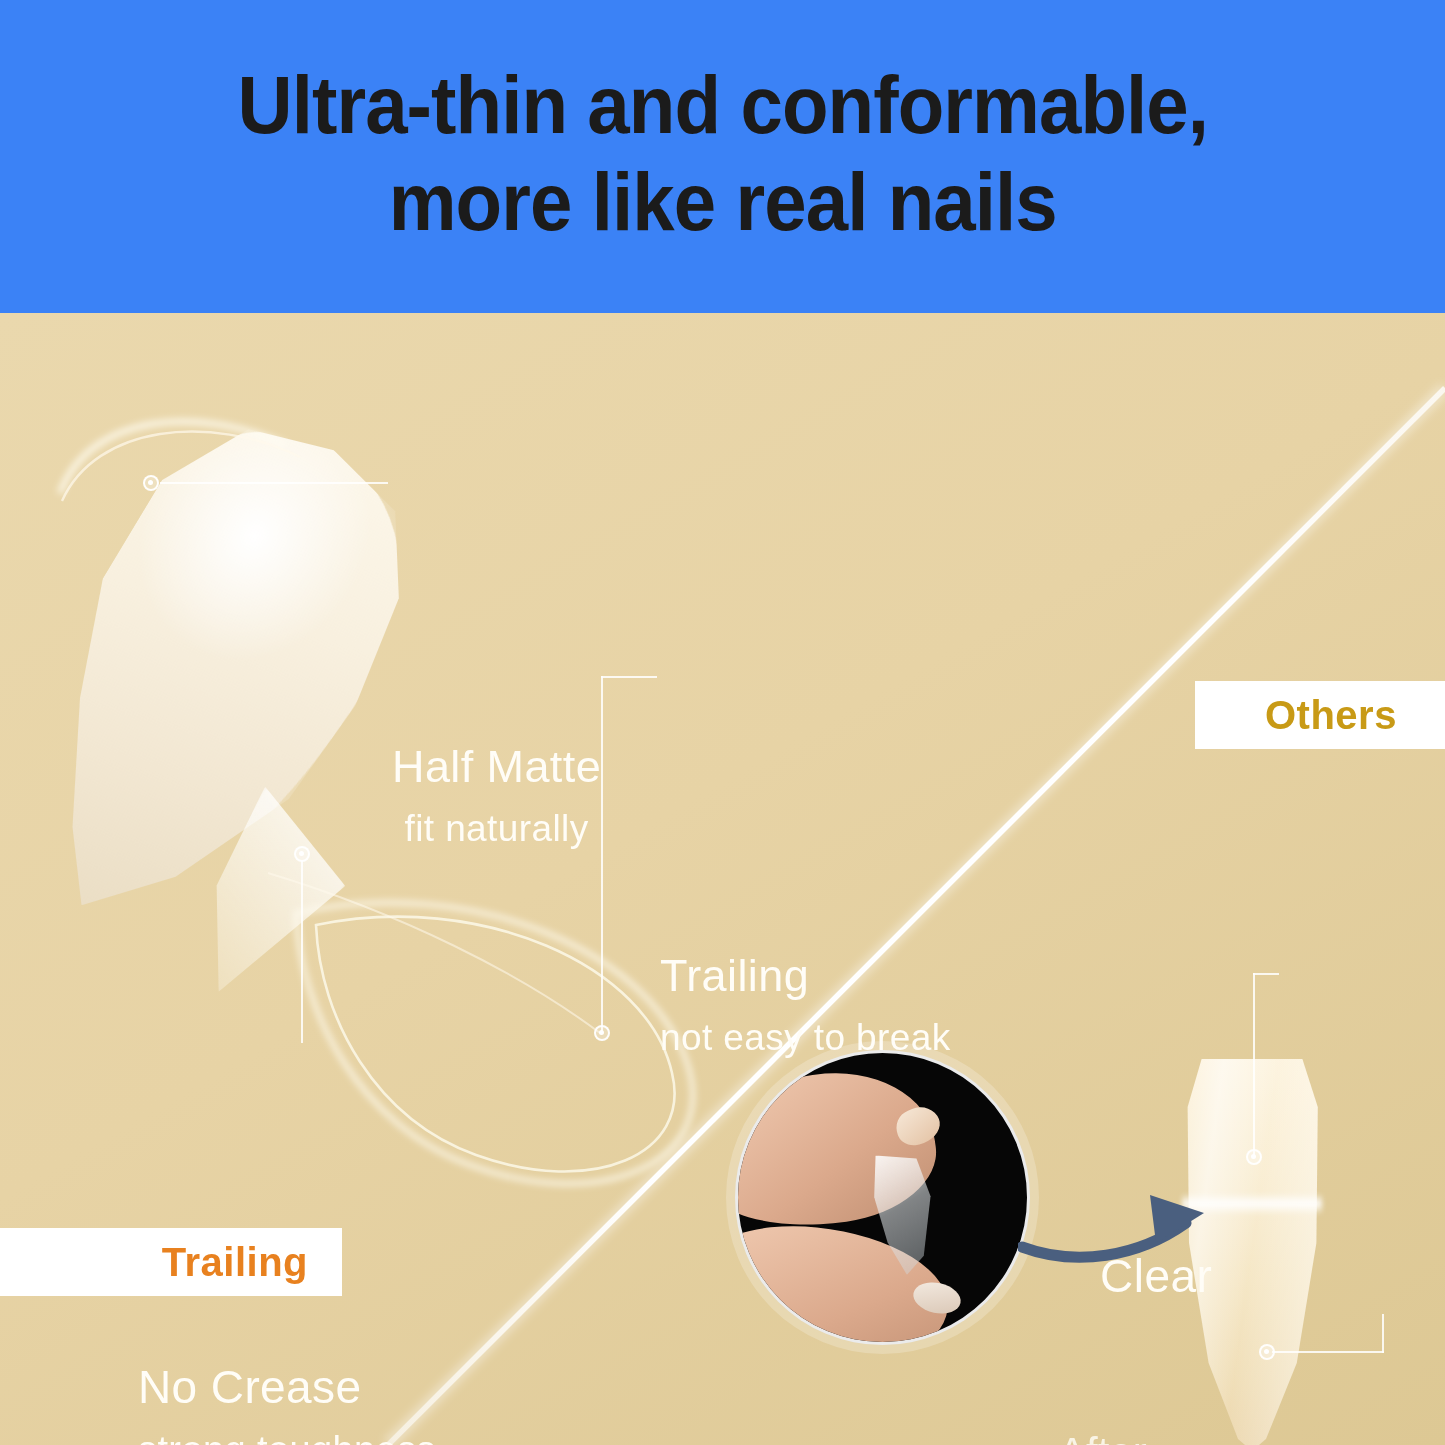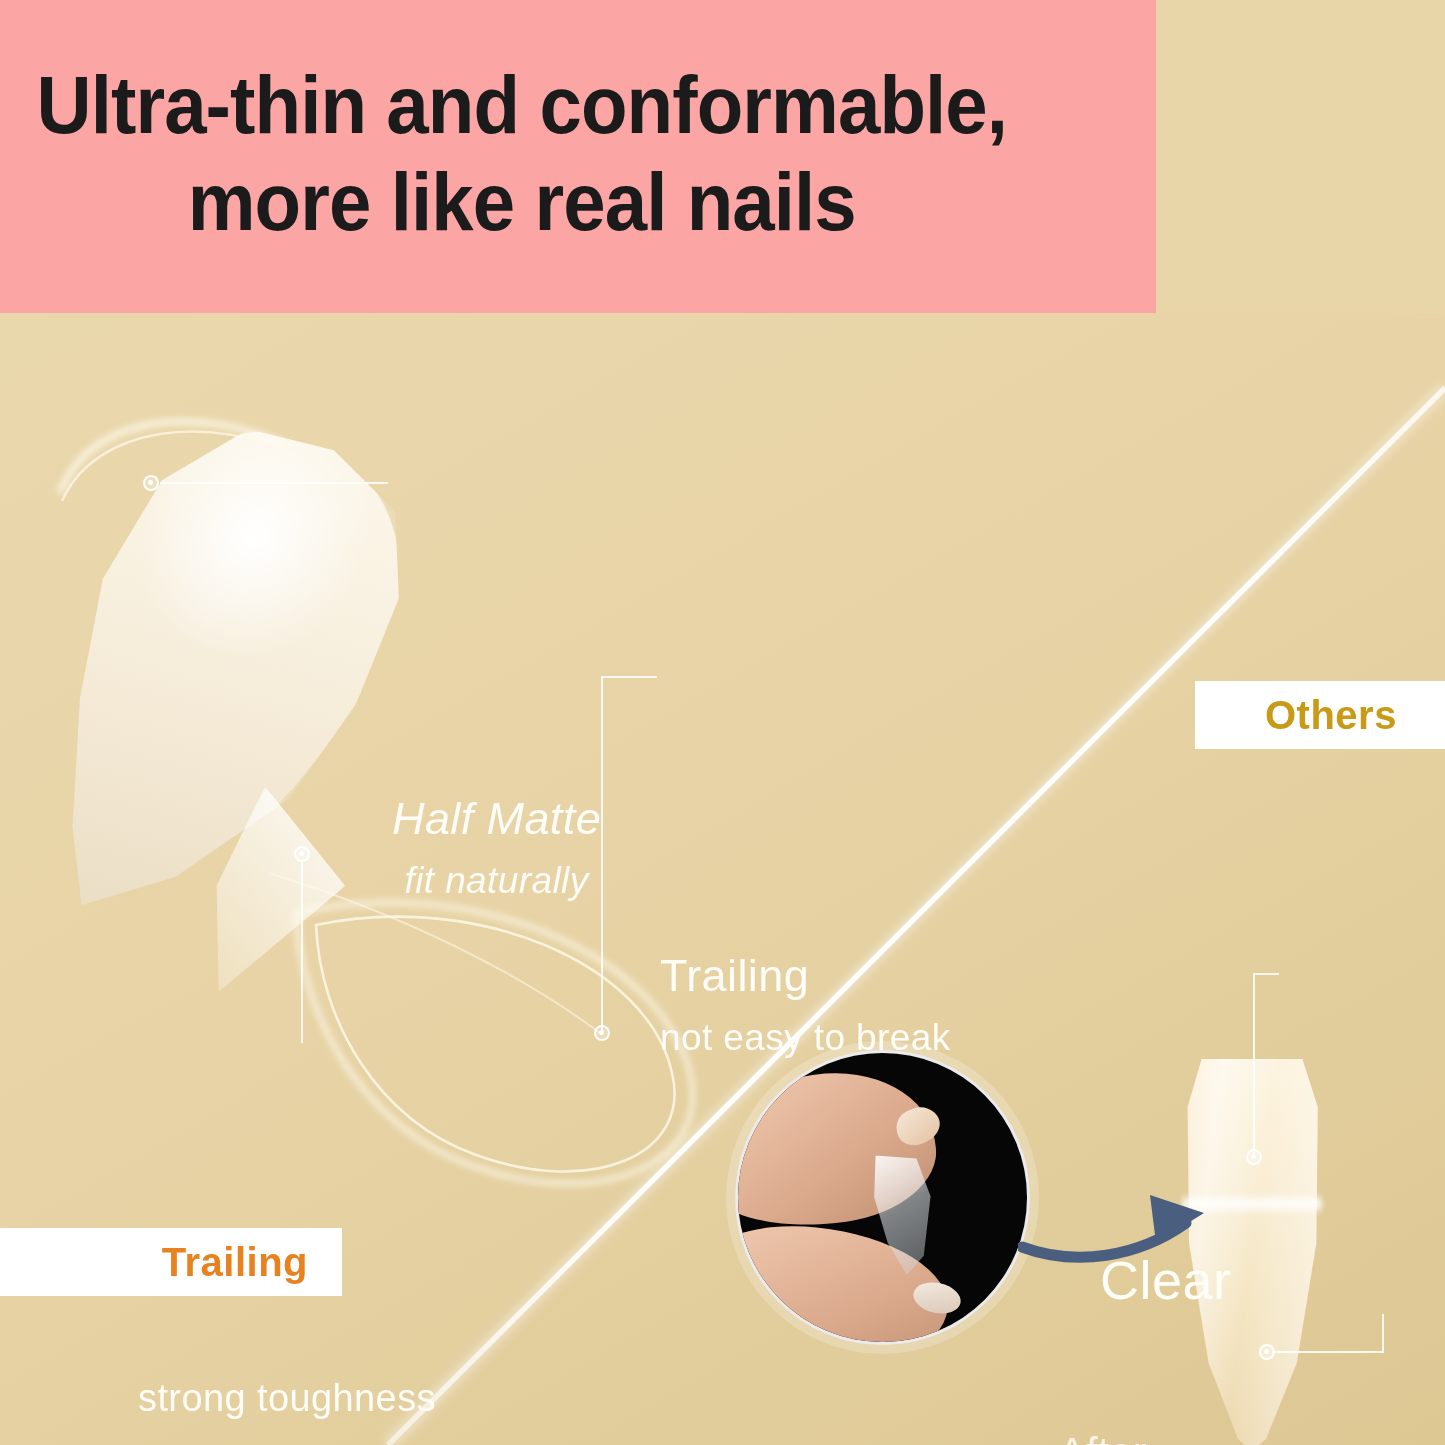--- a/index.html
+++ b/index.html
@@ -6,23 +6,23 @@
   html,body { width:1445px; height:1445px; }
   body {
     font-family:"Liberation Sans", sans-serif;
     background:#e8d5a8;
     overflow:hidden;
     position:relative;
   }
 
   
   #header {
-    position:absolute; left:0; top:0; width:1156px; height:313px;
-    background:#fca5a5;
-    display:flex; align-items:center; justify-content:flex-start;
+    position:absolute; left:0; top:0; width:1445px; height:313px;
+    background:#3b82f6;
+    display:flex; align-items:center; justify-content:center;
   }
   #headline {
     text-align:center;
     color:#1b1b1b;
     font-weight:bold;
     font-size:82px;
     line-height:1.18;
     letter-spacing:-1px;
     transform:scaleX(0.93);
     padding-bottom:6px;
@@ -145,28 +145,28 @@
   
   .ann { position:absolute; color:#fffdf7; }
   .ann .title {
     font-size:45px; line-height:1.14; font-weight:300;
     letter-spacing:0.4px; white-space:nowrap;
   }
   .ann .sub {
     font-size:37px; font-weight:300; letter-spacing:0.4px;
     margin-top:16px; white-space:nowrap;text-align:center;
   }
-  #ann-matte { left:392px; top:480px;font-style:italic; }
+  #ann-matte { left:392px; top:428px; }
   #ann-thick { left:660px; top:637px; }
   #ann-crease { left:138px; top:1048px; }
   #ann-crease .title { font-size:46px; }
   #ann-crease .sub { font-size:38px; }
 
   .ann-small { position:absolute; color:#fffdf7; font-weight:300; }
-  #ann-clear { left:1100px; top:936px; font-size:54px; letter-spacing:0.5px; }
+  #ann-clear { left:1100px; top:936px; font-size:46px; letter-spacing:0.5px; }
   #ann-afterbend {
     left:1058px; top:1116px; font-size:42px; line-height:1.14;
     color:rgba(255,253,247,0.82);
   }
 
   
   .ldr { position:absolute; background:rgba(255,255,255,0.85); }
   .dot {
     position:absolute; width:16px; height:16px; border-radius:50%;
     border:2.5px solid rgba(255,255,255,0.95);
@@ -247,20 +247,23 @@
   </div>
 
   <div class="ann" id="ann-thick">
     <div class="title">
       <div>Trailing</div>
     </div>
     <div class="sub">not easy to break</div>
   </div>
 
   <div class="ann" id="ann-crease">
+    <div class="title">
+      <div>No Crease</div>
+    </div>
     <div class="sub">strong toughness</div>
   </div>
 
   <div id="photo-circle">
     <div class="finger" id="finger-top"></div>
     <div id="finger-nail-top"></div>
     <div class="finger" id="finger-bot"></div>
     <div id="finger-nail-bot"></div>
     <div id="clear-tip"></div>
   </div>

